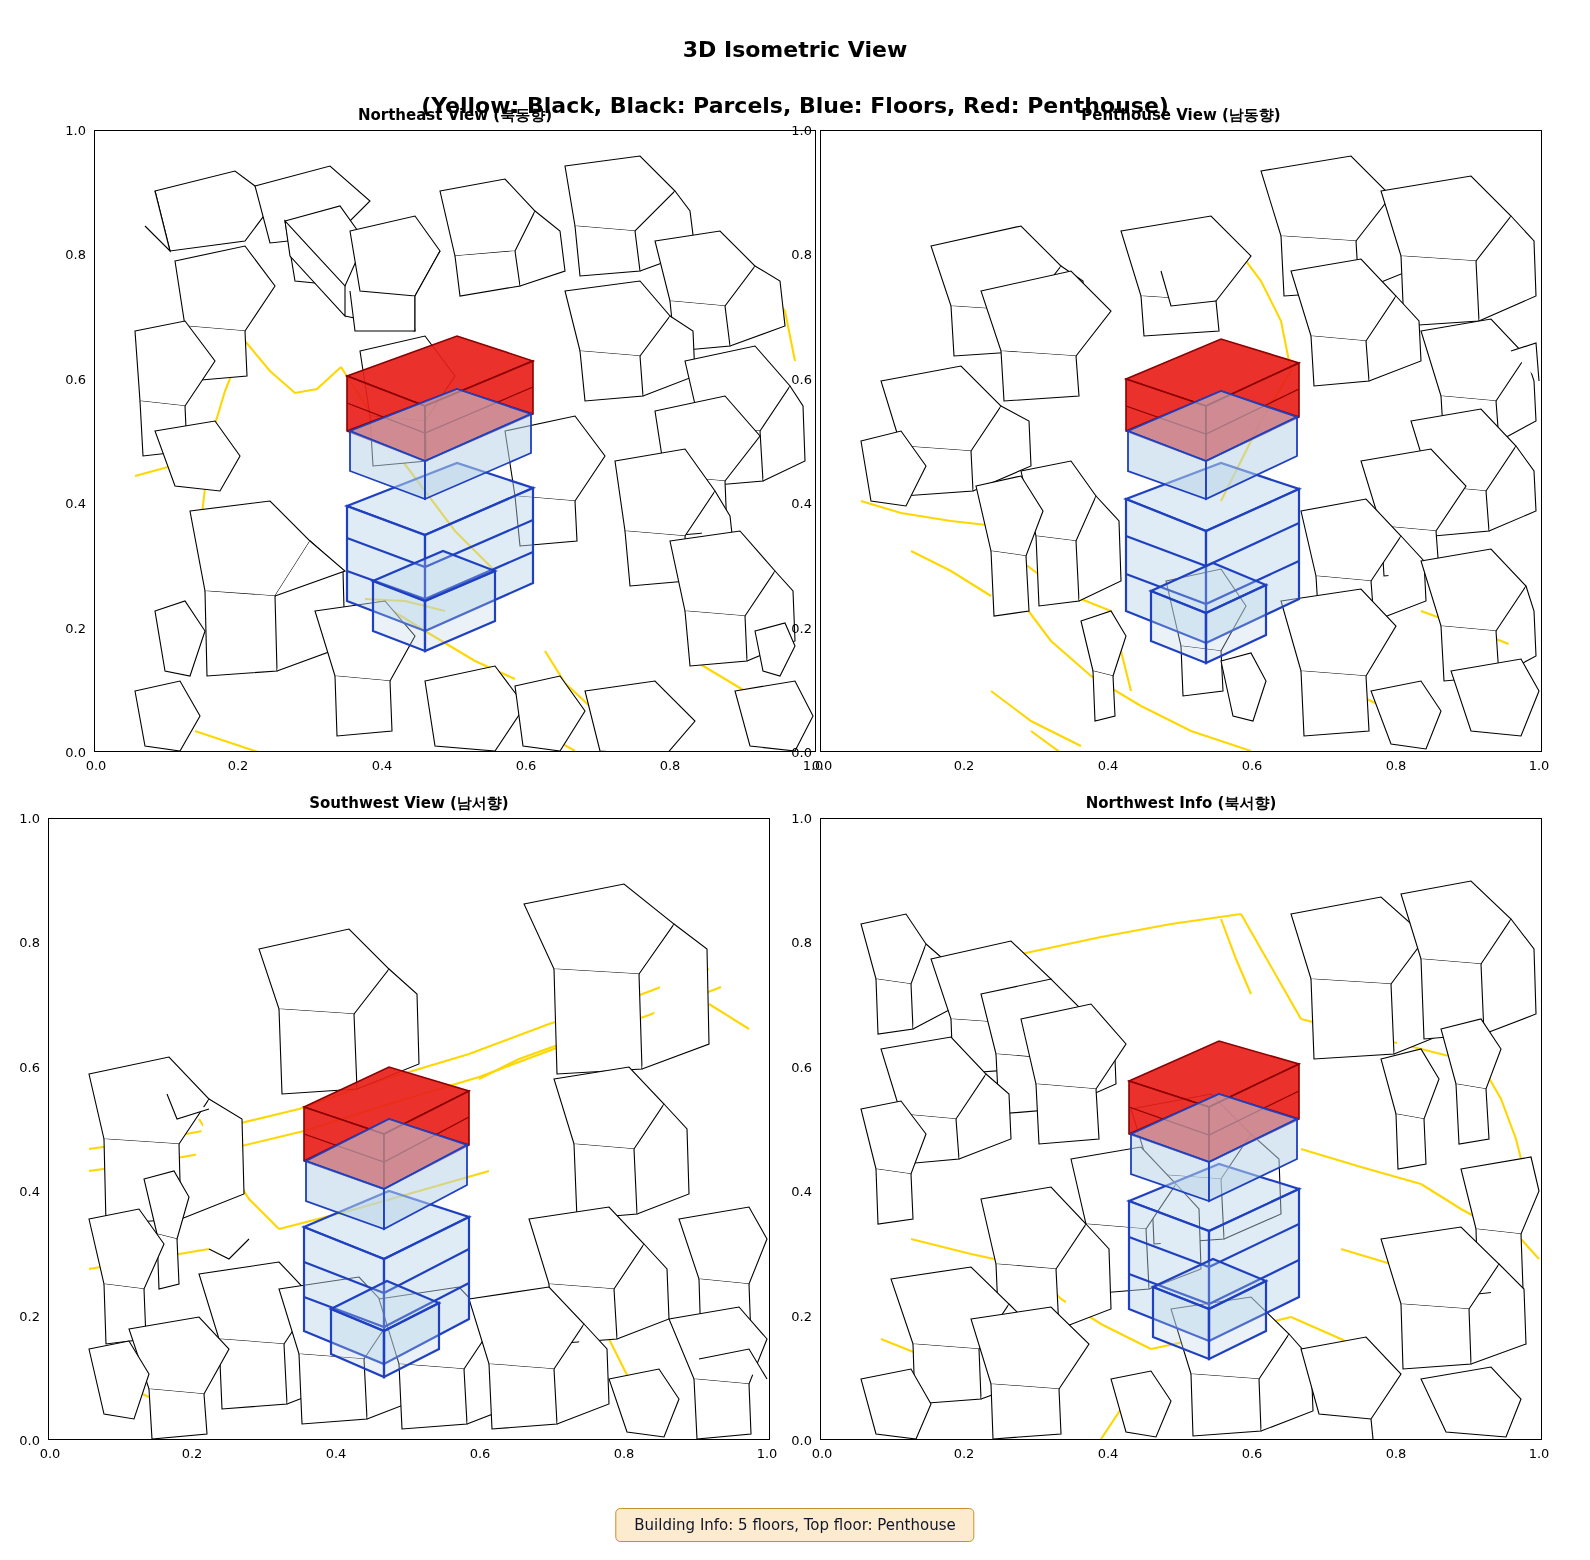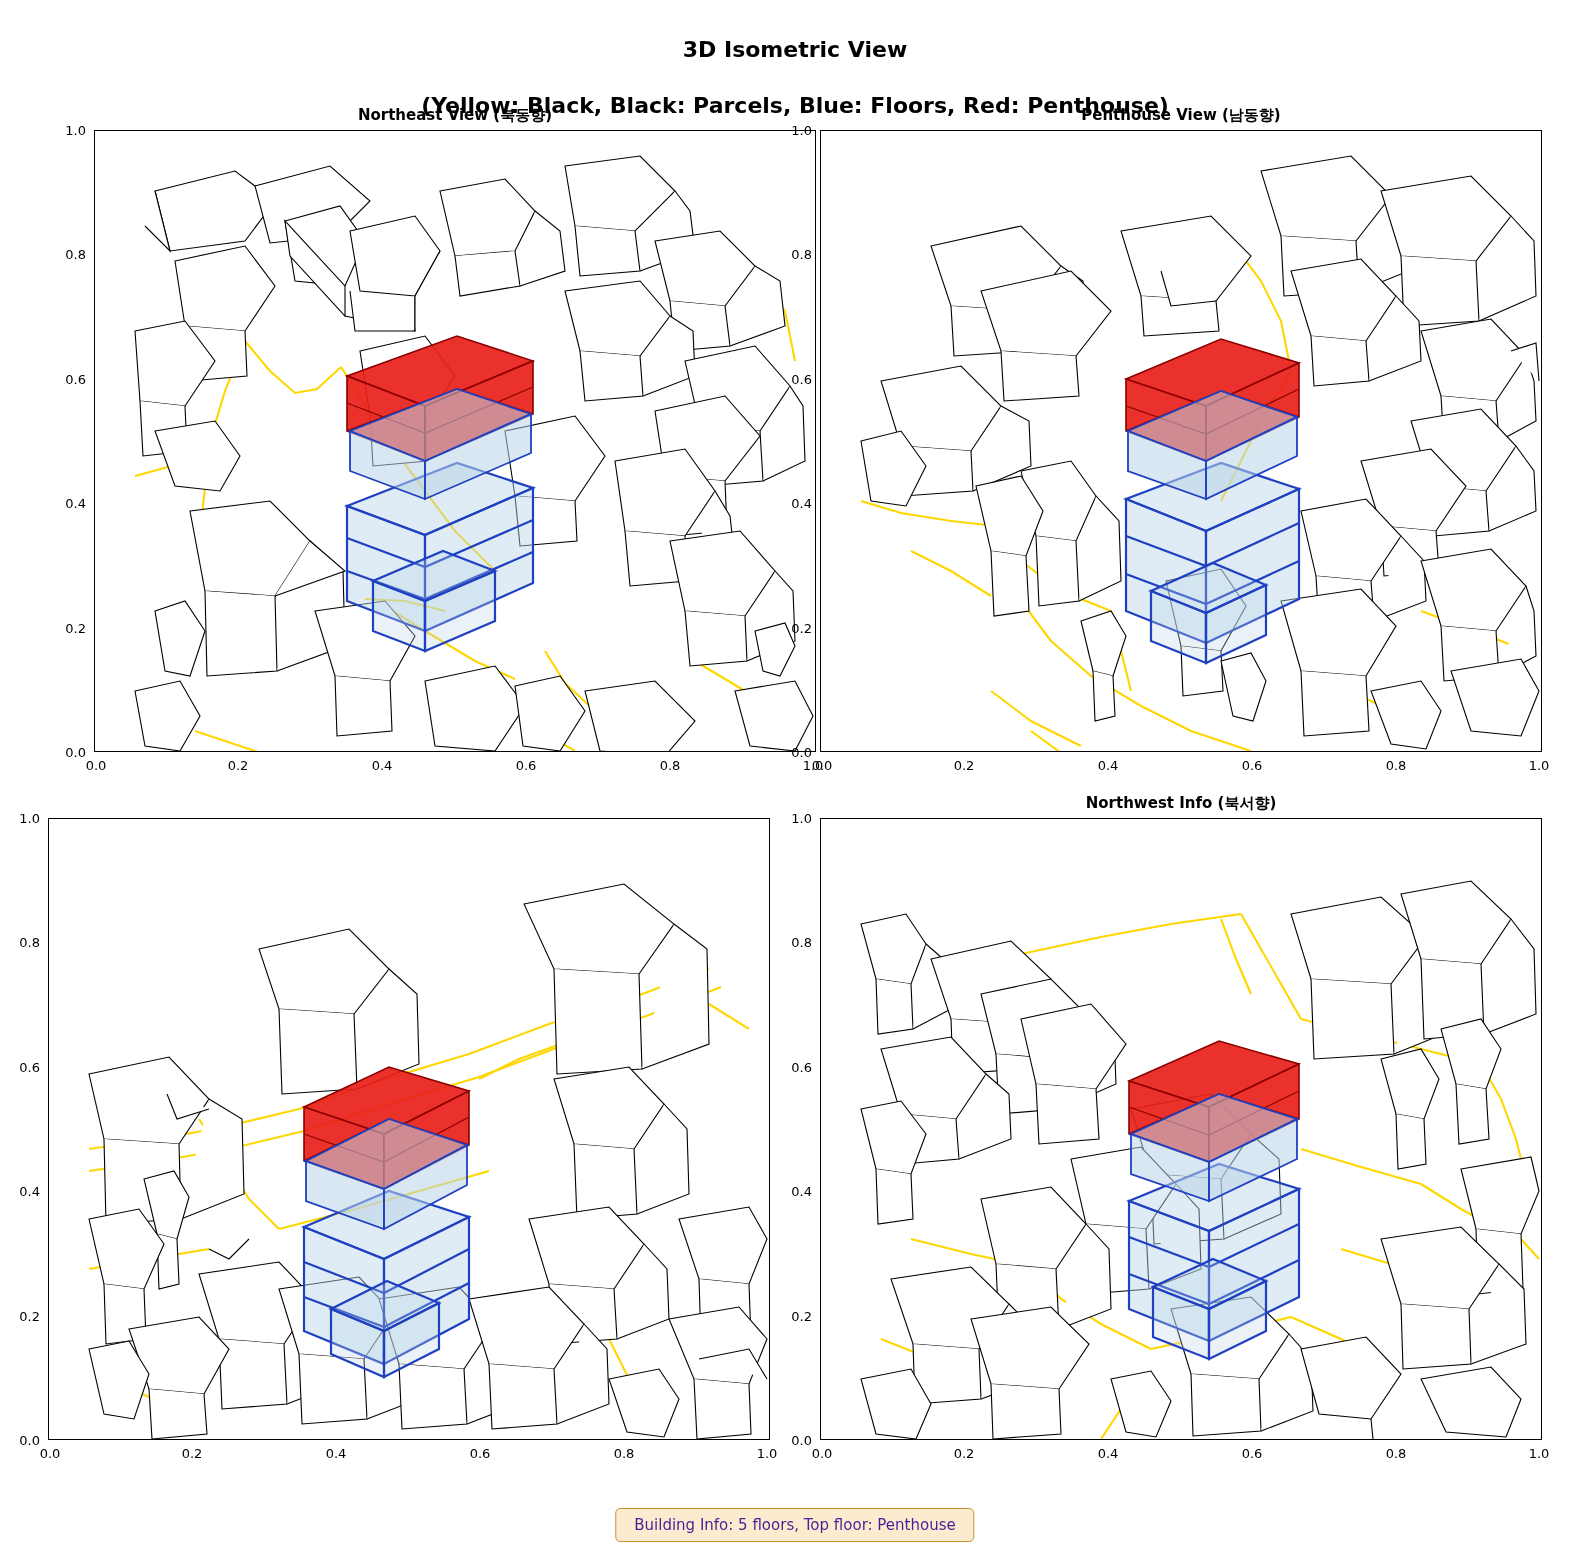--- a/index.html
+++ b/index.html
@@ -76,21 +76,21 @@
   .infobox {
     position: absolute;
     left: 50%;
     transform: translateX(-50%);
     bottom: 18px;
     background: #fdebd0;
     border: 1.2px solid #c8922a;
     border-radius: 5px;
     padding: 7px 18px;
     font-size: 15px;
-    color: #4c1d95;
+    color: #0f172a;
     text-align: center;
   }
   svg { display: block; }
 </style>
 </head>
 <body>
 
 <div id="figure">
 
   <div class="suptitle">
@@ -327,20 +327,21 @@
     <div class="tick-label-x" style="left:719px; top:628px;">1.0</div>
     <div class="tick-label-y" style="left:-38px; top:622px; width:30px;">0.0</div>
     <div class="tick-label-y" style="left:-38px; top:498px; width:30px;">0.2</div>
     <div class="tick-label-y" style="left:-38px; top:373px; width:30px;">0.4</div>
     <div class="tick-label-y" style="left:-38px; top:249px; width:30px;">0.6</div>
     <div class="tick-label-y" style="left:-38px; top:124px; width:30px;">0.8</div>
     <div class="tick-label-y" style="left:-38px; top:0px; width:30px;">1.0</div>
   </div>
 
   <div class="panel" style="left:48px; top:818px; width:722px; height:622px;">
+    <div class="panel-title">Southwest View (남서향)</div>
     <div class="axes">
       <svg width="722" height="622" viewBox="0 0 722 622">
         <g stroke="#FFD700" stroke-width="2.1" fill="none">
           <path d="M40 330 L110 320 L175 308 L250 290 L330 262 L420 235 L500 205 L580 180 L660 150"></path>
           <path d="M40 352 L110 342 L180 330 L255 312 L340 285 L430 258 L510 228 L600 196 L672 168"></path>
           <path d="M150 300 L175 340 L200 380 L230 410"></path>
           <path d="M230 410 L300 392 L370 372 L440 352"></path>
           <path d="M40 450 L100 440 L160 430"></path>
           <path d="M560 520 L580 560 L600 600"></path>
           <path d="M60 560 L100 578 L140 595"></path>

